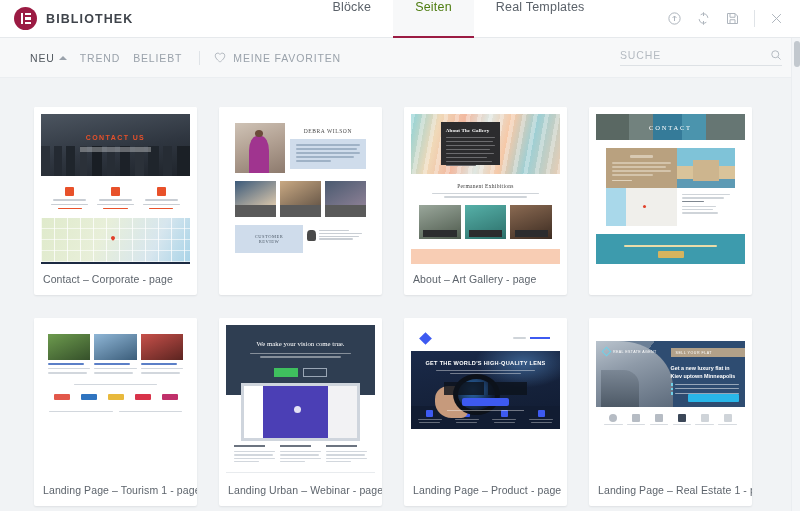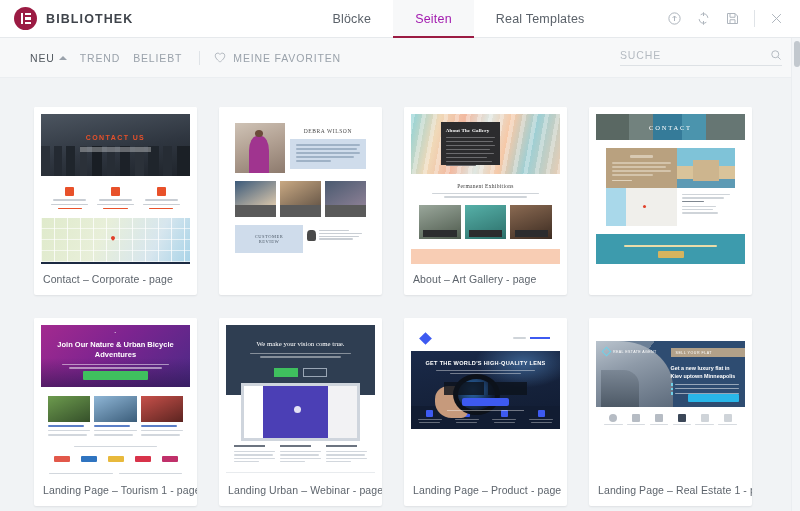--- a/index.html
+++ b/index.html
@@ -23,24 +23,24 @@
   }
   .logo-glyph { display: flex; gap: 1.5px; align-items: center; }
   .logo-glyph .bar-v { width: 2.5px; height: 11px; background: #fff; }
   .logo-glyph .bars-h { display: flex; flex-direction: column; gap: 2px; }
   .logo-glyph .bars-h i { width: 6px; height: 2.5px; background: #fff; display: block; }
   .brand-name {
     font-size: 12.5px; font-weight: bold; letter-spacing: 1.1px; color: #3f444b;
   }
   .tabs { display: flex; align-items: stretch; flex: 1; justify-content: center; gap: 0; }
   .tab {
-    display: flex; align-items: center; padding: 0 22px; font-size: 12.5px;
+    display: flex; align-items: flex-start; padding: 0 22px; font-size: 12.5px;
     color: #5a6169; cursor: pointer; position: relative; letter-spacing: .2px;
   }
-  .tab.active { background: #f7f8f9; color: #a21caf; }
+  .tab.active { background: #f7f8f9; color: #4d7c0f; }
   .tab.active::after {
     content: ""; position: absolute; left: 0; right: 0; bottom: -1px; height: 2px; background: #9b1b43;
   }
   .header-actions { display: flex; align-items: center; gap: 14px; padding-right: 16px; }
   .hicon { width: 15px; height: 15px; color: #aeb5bd; cursor: pointer; display: block; }
   .hdiv { width: 1px; height: 17px; background: #dfe3e7; }
 
   
   .filterbar {
     height: 40px; background: #f7f8f9; display: flex; align-items: center;
@@ -523,29 +523,20 @@
           </div>
         </div>
             </div>
           </div>
       </div>
 
       <div class="card">
         <div class="thumb">
             <div class="thumb-inner">
               <div class="mini">
-          <div class="c5-hero">
-            <div class="c5-logo">•</div>
-            <div class="c5-h">Join Our Nature &amp; Urban Bicycle Adventures</div>
-            <div class="c5-sub">
-                    <span class="ln"></span>
-                    <span class="ln" style="width:86%;margin:0 auto"></span>
-                  </div>
-            <div class="c5-btn"></div>
-          </div>
           <div class="c5-imgs">
             <div class="c5-img">
                     <div class="ph" style="background:linear-gradient(155deg,#6d9b4e,#35502a)"></div>
                     <span class="ln" style="width:85%"></span>
                     <span class="ln g" style="width:100%"></span>
                     <span class="ln g" style="width:92%"></span>
                   </div>
             <div class="c5-img">
                     <div class="ph" style="background:linear-gradient(155deg,#8fb6d6,#3b5d7a)"></div>
                     <span class="ln" style="width:85%"></span>

